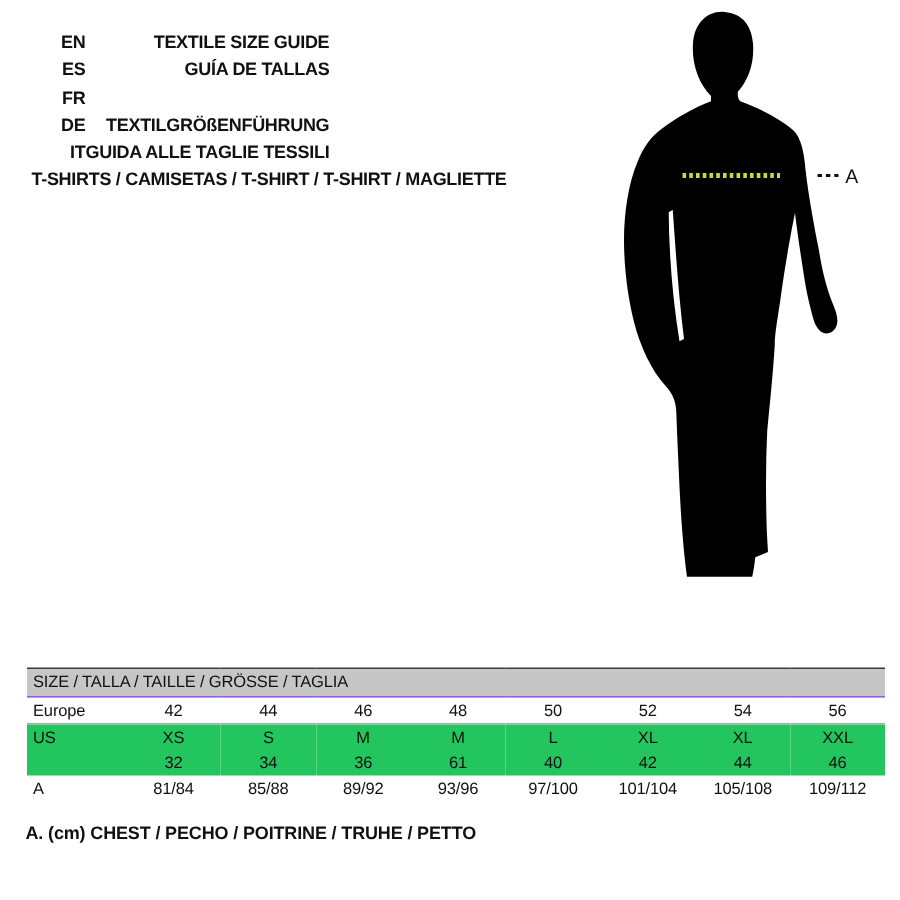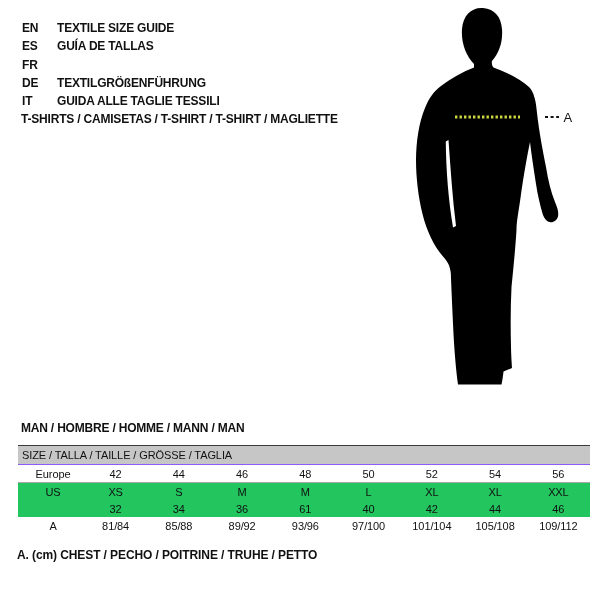--- a/index.html
+++ b/index.html
@@ -2,41 +2,41 @@
 <html><head>
 <meta charset="utf-8">
 <style>
   html,body{margin:0;padding:0;background:#fff;}
   #page{position:relative;width:600px;height:600px;background:#ffffff;overflow:hidden;
         font-family:"Liberation Sans",sans-serif;color:#111;}
 
   
   .lang-block{position:absolute;left:22px;top:19px;}
   .lang-row{display:grid;grid-template-columns:35px auto;height:18.3px;
-            font-weight:bold;font-size:12px;letter-spacing:-0.2px;line-height:18.3px;white-space:nowrap;}
+            font-weight:bold;font-size:12px;letter-spacing:-0.2px;line-height:18.3px;white-space:nowrap;text-align:right;}
 
   
   .categories{position:absolute;left:21px;top:111px;font-weight:bold;font-size:12px;
               letter-spacing:-0.2px;line-height:17px;white-space:nowrap;text-align:right;}
 
   
   .figure-wrap{position:absolute;left:400px;top:0;width:200px;height:400px;}
 
   
   .section-title{position:absolute;left:21px;top:421px;font-weight:bold;font-size:12px;
                  letter-spacing:-0.2px;white-space:nowrap;}
 
   
   .size-table{position:absolute;left:18px;top:445px;width:572px;border-collapse:collapse;
               table-layout:fixed;font-size:11px;letter-spacing:-0.1px;}
   .size-table th{background:#c6c6c6;text-align:left;font-weight:normal;font-size:11px;
                  height:16px;padding:1px 0 1px 4px;border-top:1px solid #3c3c3c;
                  border-bottom:1px solid #8b5cf6;}
   .size-table td{height:17px;padding:0;text-align:center;vertical-align:middle;}
-  .size-table td.rowlabel{text-align:center;padding-left:4px;}
+  .size-table td.rowlabel{text-align:left;padding-left:4px;}
   .size-table tr.r-europe td{border-bottom:1px solid #a8a8a8;}
   .size-table tr.r-us td, .size-table tr.r-num td{background:#22c55e;margin-top:25px;}
   .size-table tr.r-a td{height:18px;}
 
   
   .footnote{position:absolute;left:17px;top:548px;font-weight:bold;font-size:12px;
             letter-spacing:-0.1px;white-space:nowrap;}
 </style>
 </head>
 <body>
@@ -108,21 +108,20 @@
         C 50.5 168, 52.5 198, 56 226
         L 53 227.5
         C 48.5 200, 46 170, 45.8 141.5
         Z"></path>
       <line x1="55" y1="117" x2="120" y2="117" stroke="#ccd83f" stroke-width="3.2" stroke-dasharray="2.4 2.1"></line>
       <line x1="145" y1="117" x2="159" y2="117" stroke="#111111" stroke-width="2" stroke-dasharray="3 2.6"></line>
       <text x="163.5" y="122" font-size="13" fill="#111111" font-family="Liberation Sans, sans-serif">A</text>
     </svg>
   </div>
 
-  <div class="section-title">MAN / HOMBRE / HOMME / MANN / MAN</div>
 
   <table class="size-table">
     <colgroup>
       <col style="width:66px">
         <col>
         <col>
         <col>
         <col>
         <col>
         <col>

